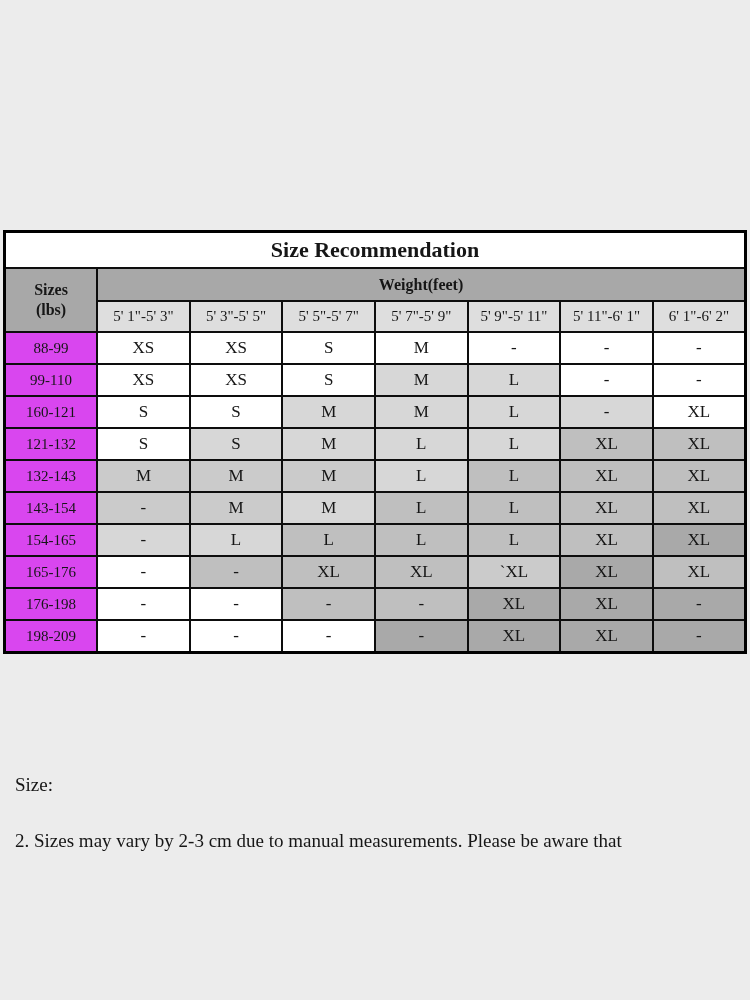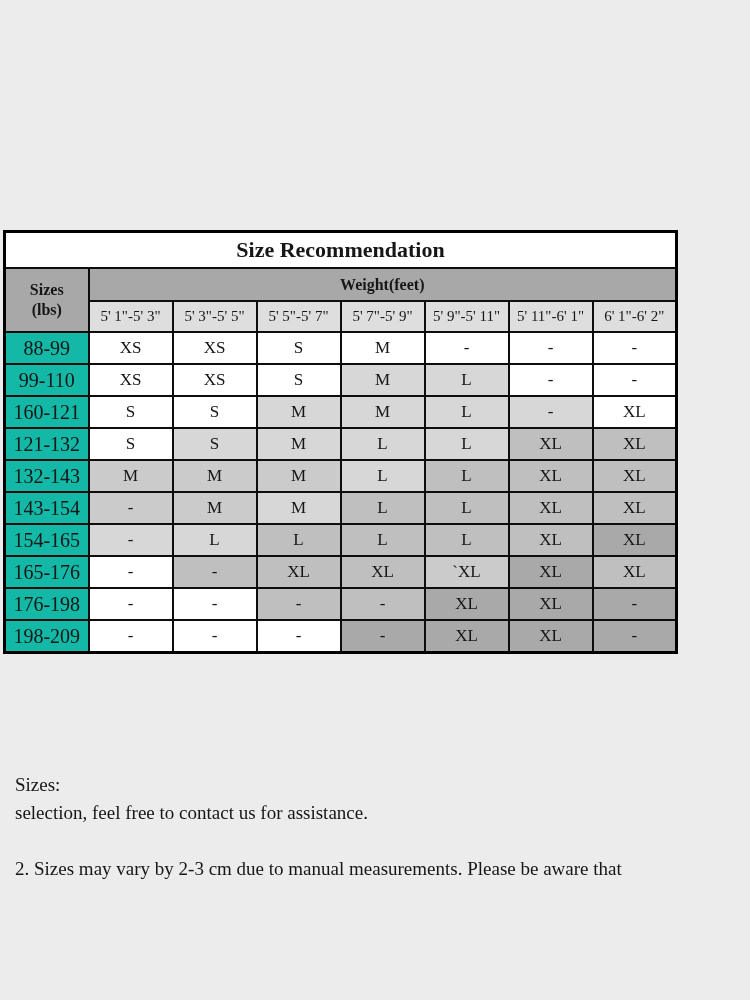--- a/index.html
+++ b/index.html
@@ -19,21 +19,21 @@
     position: absolute;
     left: 0; top: 0;
     width: 750px; height: 1000px;
   }
 
   
   .size-table {
     position: absolute;
     left: 3px;
     top: 230px;
-    width: 675px;
+    width: 744px;
     border-collapse: collapse;
     table-layout: fixed;
     background: #ffffff;
     border: 3px solid #000000;
   }
   .size-table td, .size-table th {
     border: 2px solid #0d0d0d;
     text-align: center;
     vertical-align: middle;
     padding: 0;
@@ -60,22 +60,22 @@
     font-size: 16px;
   }
   .col-head {
     height: 29px;
     background: #dedede;
     font-weight: normal;
     font-size: 15px;
   }
   .wcell {
     height: 30px;
-    background: #14b8a6;
-    font-size: 20px;
+    background: #d946ef;
+    font-size: 15px;
   }
   .scell {
     font-size: 17px;
   }
 
   
   .notes {
     position: absolute;
     left: 15px;
     top: 771px;
@@ -213,19 +213,18 @@
           <td class="scell" style="background: rgb(255, 255, 255);">-</td>
           <td class="scell" style="background: rgb(169, 169, 169);">-</td>
           <td class="scell" style="background: rgb(169, 169, 169);">XL</td>
           <td class="scell" style="background: rgb(169, 169, 169);">XL</td>
           <td class="scell" style="background: rgb(169, 169, 169);">-</td>
         </tr>
       </tbody>
   </table>
 
   <div class="notes">
-    <div>Sizes:</div>
-    <div>selection, feel free to contact us for assistance.</div>
+    <div>Size:</div>
     <div class="note-gap"></div>
     <div>2. Sizes may vary by 2-3 cm due to manual measurements. Please be aware that</div>
   </div>
 
 </div>
 
 </body></html>

